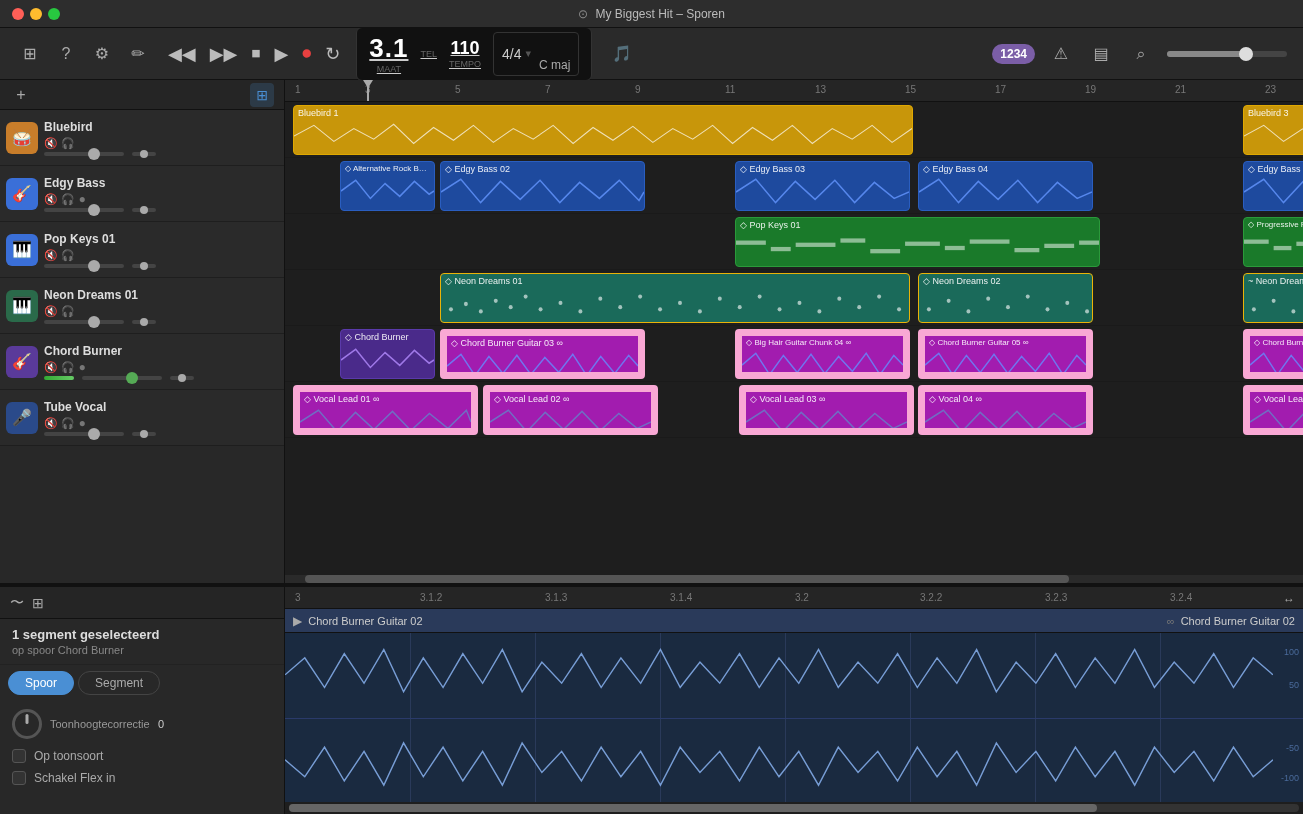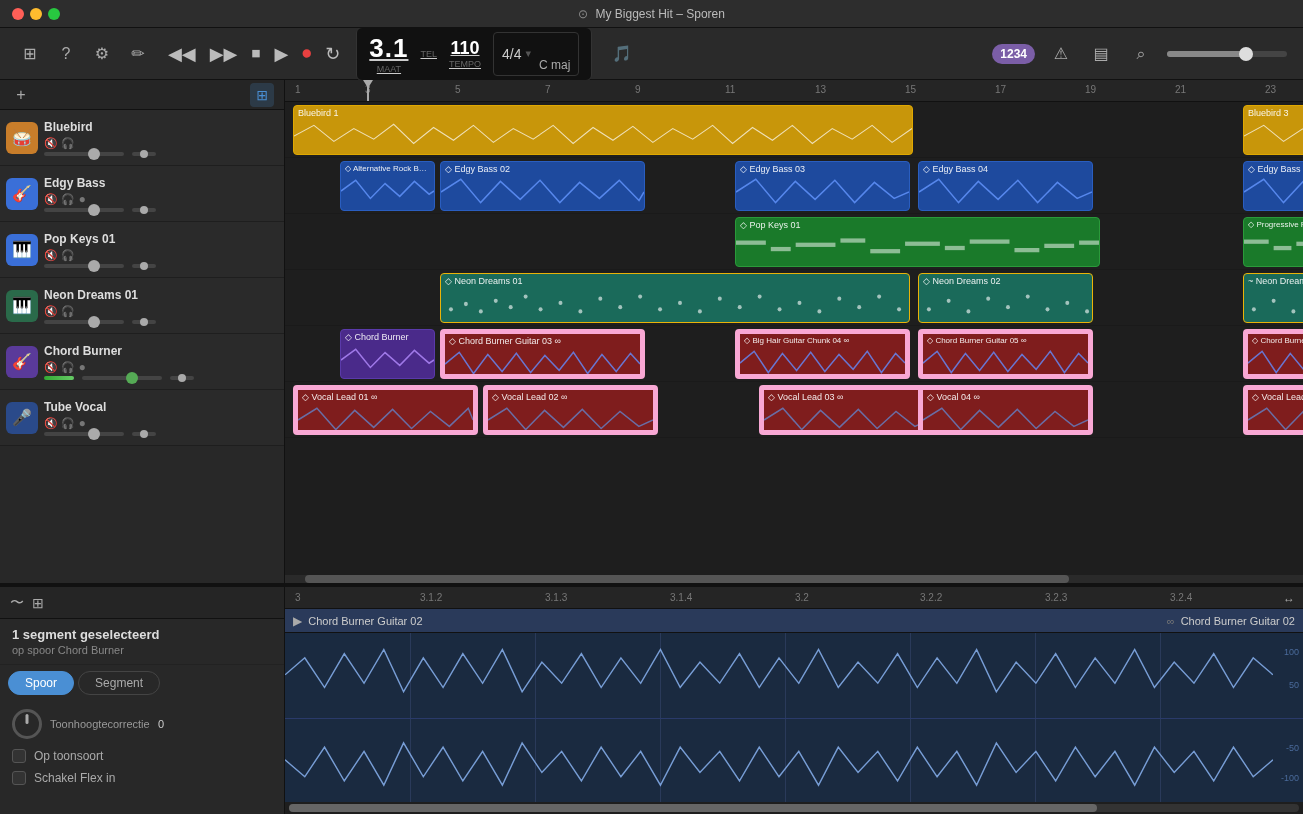--- a/index.html
+++ b/index.html
@@ -385,21 +385,21 @@
       position: relative;
       z-index: 2;
     }
 
     
     .clip-yellow { background: #c8960a; border: 1px solid #e0a800; }
     .clip-blue { background: #1e4a9e; border: 1px solid #2a5ec0; }
     .clip-green { background: #1a7a2a; border: 1px solid #2a9a3a; }
     .clip-teal { background: #1a6a5a; border: 1px solid #eab308; }
     .clip-purple { background: #4a2a8a; border: 1px solid #5a3aaa; }
-    .clip-darkblue { background: #7f1d1d; border: 5px solid #f9a8d4; }
+    .clip-darkblue { background: #a21caf; border: 7px solid #f9a8d4; }
 
     
     .waveform-lines {
       width: 100%;
       height: 32px;
     }
 
     
     #bottom-panel {
       display: flex;
@@ -1025,21 +1025,21 @@
               <svg class="waveform-lines" viewBox="0 0 185 30" preserveAspectRatio="none">
                 <polyline points="0,15 20,4 40,24 60,6 80,22 100,5 120,23 140,7 160,21 180,4 185,15" stroke="rgba(100,130,200,0.8)" stroke-width="1.5" fill="none"></polyline>
               </svg>
             </div>
             <div class="clip clip-darkblue" style="left:198px; width:175px;">
               <div class="clip-label">◇ Vocal Lead 02 ∞</div>
               <svg class="waveform-lines" viewBox="0 0 175 30" preserveAspectRatio="none">
                 <polyline points="0,15 20,4 40,24 60,6 80,22 100,5 120,23 140,7 160,21 175,15" stroke="rgba(100,130,200,0.8)" stroke-width="1.5" fill="none"></polyline>
               </svg>
             </div>
-            <div class="clip clip-darkblue" style="left:474px; width:175px;">
+            <div class="clip clip-darkblue" style="left:454px; width:175px;">
               <div class="clip-label">◇ Vocal Lead 03 ∞</div>
               <svg class="waveform-lines" viewBox="0 0 175 30" preserveAspectRatio="none">
                 <polyline points="0,15 20,4 40,24 60,6 80,22 100,5 120,23 140,7 160,21 175,15" stroke="rgba(100,130,200,0.8)" stroke-width="1.5" fill="none"></polyline>
               </svg>
             </div>
             <div class="clip clip-darkblue" style="left:633px; width:175px;">
               <div class="clip-label">◇ Vocal 04 ∞</div>
               <svg class="waveform-lines" viewBox="0 0 175 30" preserveAspectRatio="none">
                 <polyline points="0,15 20,4 40,24 60,6 80,22 100,5 120,23 140,7 160,21 175,15" stroke="rgba(100,130,200,0.8)" stroke-width="1.5" fill="none"></polyline>
               </svg>

